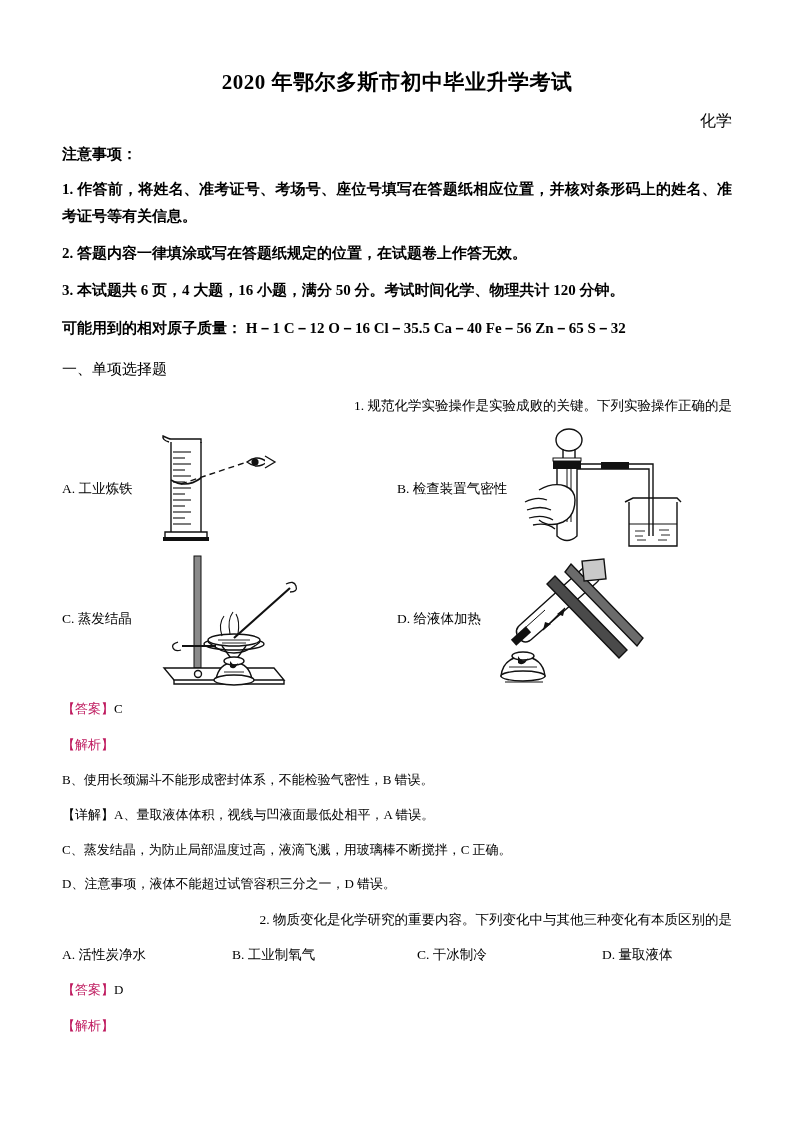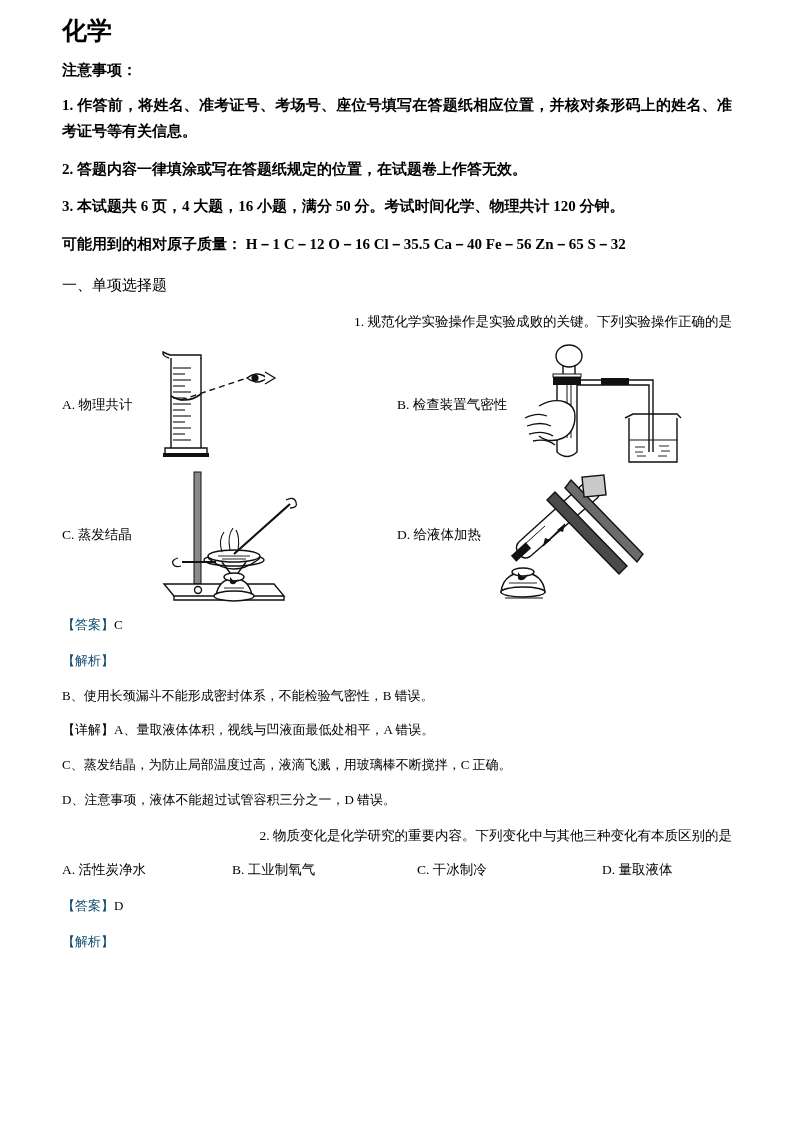--- a/index.html
+++ b/index.html
@@ -33,23 +33,23 @@
   .doc-title {
     text-align: center;
     font-weight: bold;
     font-size: 21px;
     letter-spacing: 0.5px;
     margin: 0;
     padding-top: 70px;
     line-height: 1.2;
   }
   .doc-subtitle {
-    text-align: left;
-    font-weight: bold;
-    font-size: 25px;
+    text-align: right;
+    font-weight: normal;
+    font-size: 16px;
     margin: 0;
     padding-top: 16px;
     line-height: 1.2;
   }
 
   
   .notice-head {
     font-weight: bold;
     font-size: 15px;
     margin-top: 14px;
@@ -126,55 +126,56 @@
   }
   .fig-art svg { display: block; }
 
   
   .ans-line {
     font-size: 13px;
     margin-top: 15px;
     line-height: 1.6;
   }
   .tag-blue {
-    color: #0c4a6e;
+    color: #be185d;
   }
   .exp-line {
     font-size: 13px;
     margin-top: 14px;
     line-height: 1.6;
   }
   .exp-tag {
     font-weight: normal;
   }
 </style>
 </head>
 <body>
 
 <div class="page">
   <div class="inner">
 
+    <div class="doc-title">2020 年鄂尔多斯市初中毕业升学考试</div>
     <div class="doc-subtitle">化学</div>
 
     <div class="notice-head">注意事项：</div>
     <div class="notice-item">1. 作答前，将姓名、准考证号、考场号、座位号填写在答题纸相应位置，并核对条形码上的姓名、准考证号等有关信息。</div>
     <div class="notice-item">2. 答题内容一律填涂或写在答题纸规定的位置，在试题卷上作答无效。</div>
     <div class="notice-item">3. 本试题共 6 页，4 大题，16 小题，满分 50 分。考试时间化学、物理共计 120 分钟。</div>
     <div class="atomic-line">可能用到的相对原子质量：  H－1   C－12   O－16   Cl－35.5   Ca－40   Fe－56   Zn－65   S－32</div>
 
     <div class="section-heading">一、单项选择题</div>
 
     <div class="q-stem">1. 规范化学实验操作是实验成败的关键。下列实验操作正确的是</div>
 
     <div class="fig-grid">
 
       <div class="fig-row">
 
         <div class="fig-cell">
-          <span class="fig-label">A.  物理共计</span>
+          <span class="fig-label">A.  工业炼铁</span>
           <span class="fig-art">
             <svg width="180" height="130" viewBox="0 0 180 130">
               <g stroke="#111" fill="none" stroke-width="1.4">
 
                 <path d="M32 18 L32 108 M62 18 L62 108"></path>
 
                 <path d="M30 18 q-7 -2 -6 -6 q6 3 8 3 L62 15 L62 19"></path>
 
                 <path d="M26 108 L68 108 L68 114 L26 114 Z" fill="#ffffff"></path>
                 <rect x="24" y="113" width="46" height="4" fill="#111" stroke="none"></rect>

